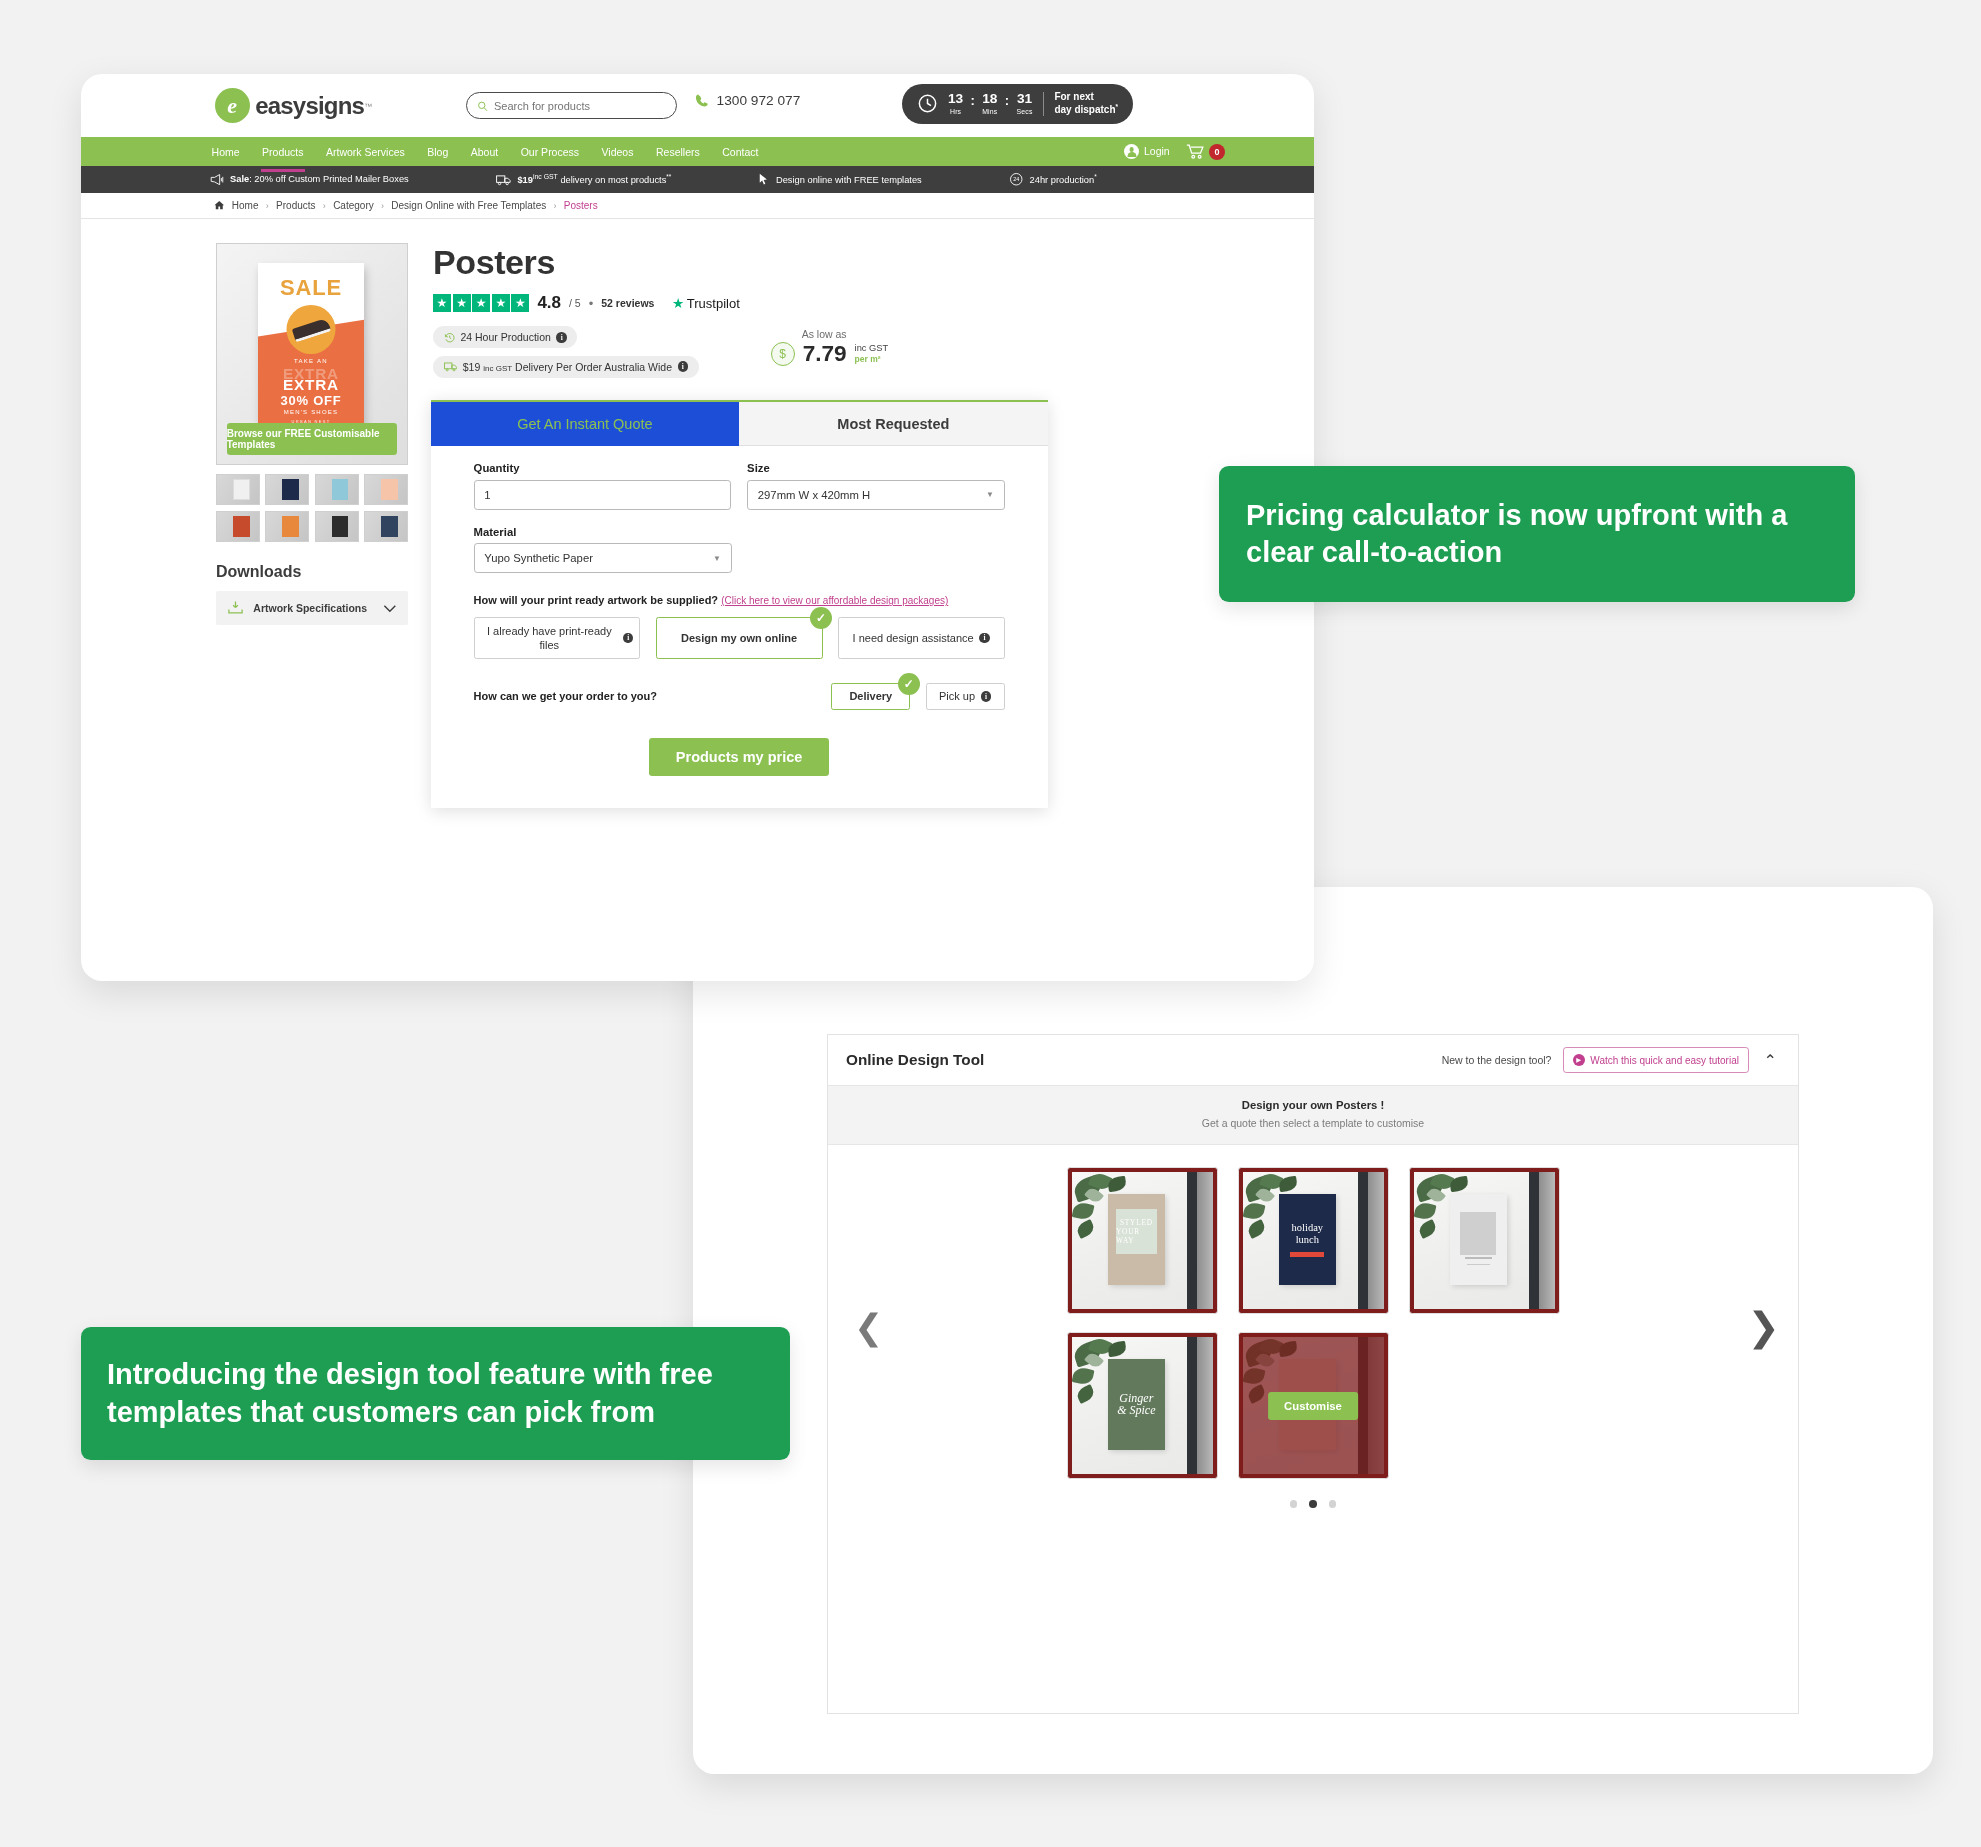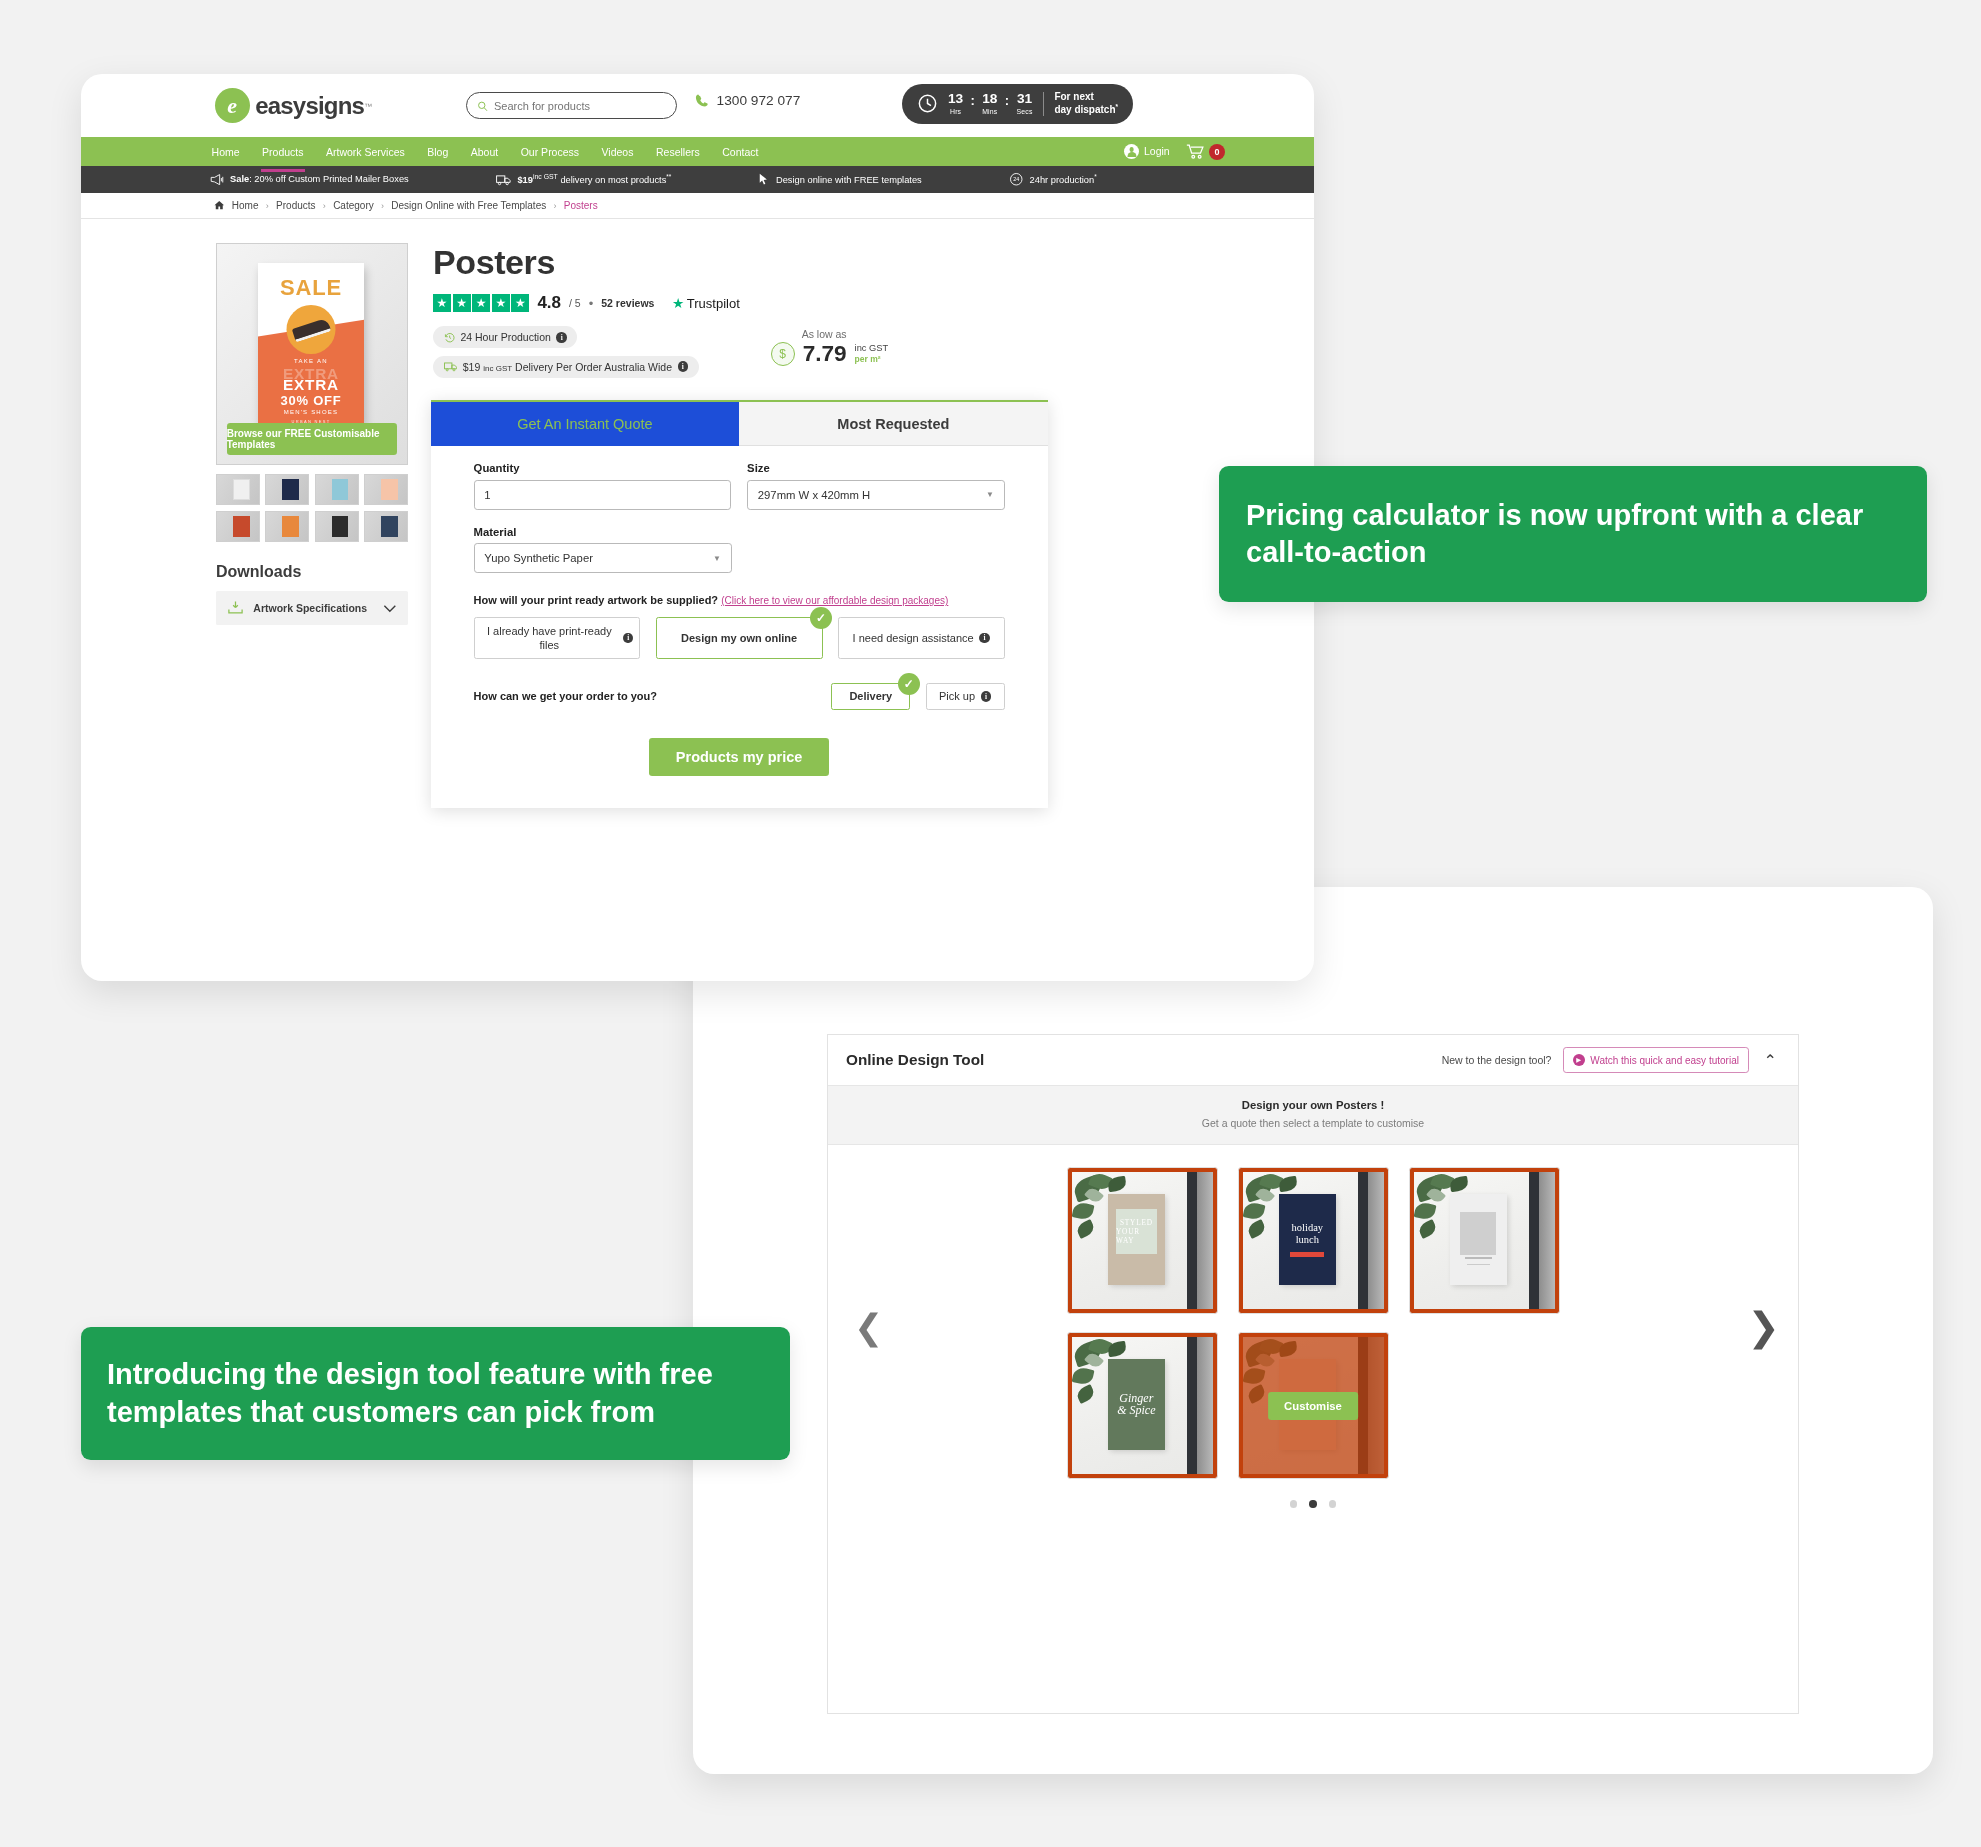--- a/index.html
+++ b/index.html
@@ -335,21 +335,21 @@
   .dt-sub-h { font-size: 11.3px; font-weight: bold; color: #2b2b2b; }
   .dt-sub-p { font-size: 10.5px; color: #7c7c7c; margin-top: 5.6px; }
 
   .carousel { position: relative; padding: 22.6px 0 0; }
   .grid {
     display: grid; grid-template-columns: repeat(3, 151px);
     gap: 18px 20px; justify-content: center;
   }
   .tcard {
     width: 151px; height: 147px; border: 0.8px solid #e0e0e0; border-radius: 3.2px;
-    background: #c2410c; overflow: hidden; position: relative; cursor: pointer;
+    background: #7f1d1d; overflow: hidden; position: relative; cursor: pointer;
     padding: 4px;
   }
   .tmock {
     width: 100%; height: 100%; position: relative; overflow: hidden;
     background: linear-gradient(160deg,#f7f7f5 0%, #eeeeec 55%, #e9e9e7 100%);
   }
   .tmock::after {
     content:""; position:absolute; right: 0; top: 0; width: 18%; height: 100%;
     background: linear-gradient(90deg, #2f3237 0%, #2f3237 38%, #8d8d8d 38%, #b9b9b9 100%);
   }
@@ -403,21 +403,21 @@
   .dot { width: 7.3px; height: 7.3px; border-radius: 50%; background: #d3d3d3; cursor: pointer; }
   .dot.active { background: #3c3c3c; }
 
   
   .callout {
     position: absolute; border-radius: 9.7px; background: #1e9e52;
     color: #fff; font-weight: bold; z-index: 5;
     box-shadow: 0 6.4px 19.3px rgba(0,0,0,.10);
   }
   .callout-1 {
-    left: 1219px; top: 466px; width: 708px;
+    left: 1219px; top: 466px; width: 636px;
     padding: 31px 27px; font-size: 29px; line-height: 1.28;
   }
   .callout-2 {
     left: 81px; top: 1327px; width: 709px;
     padding: 29px 26px; font-size: 29px; line-height: 1.3;
   }
 </style>
 </head>
 <body>
 

